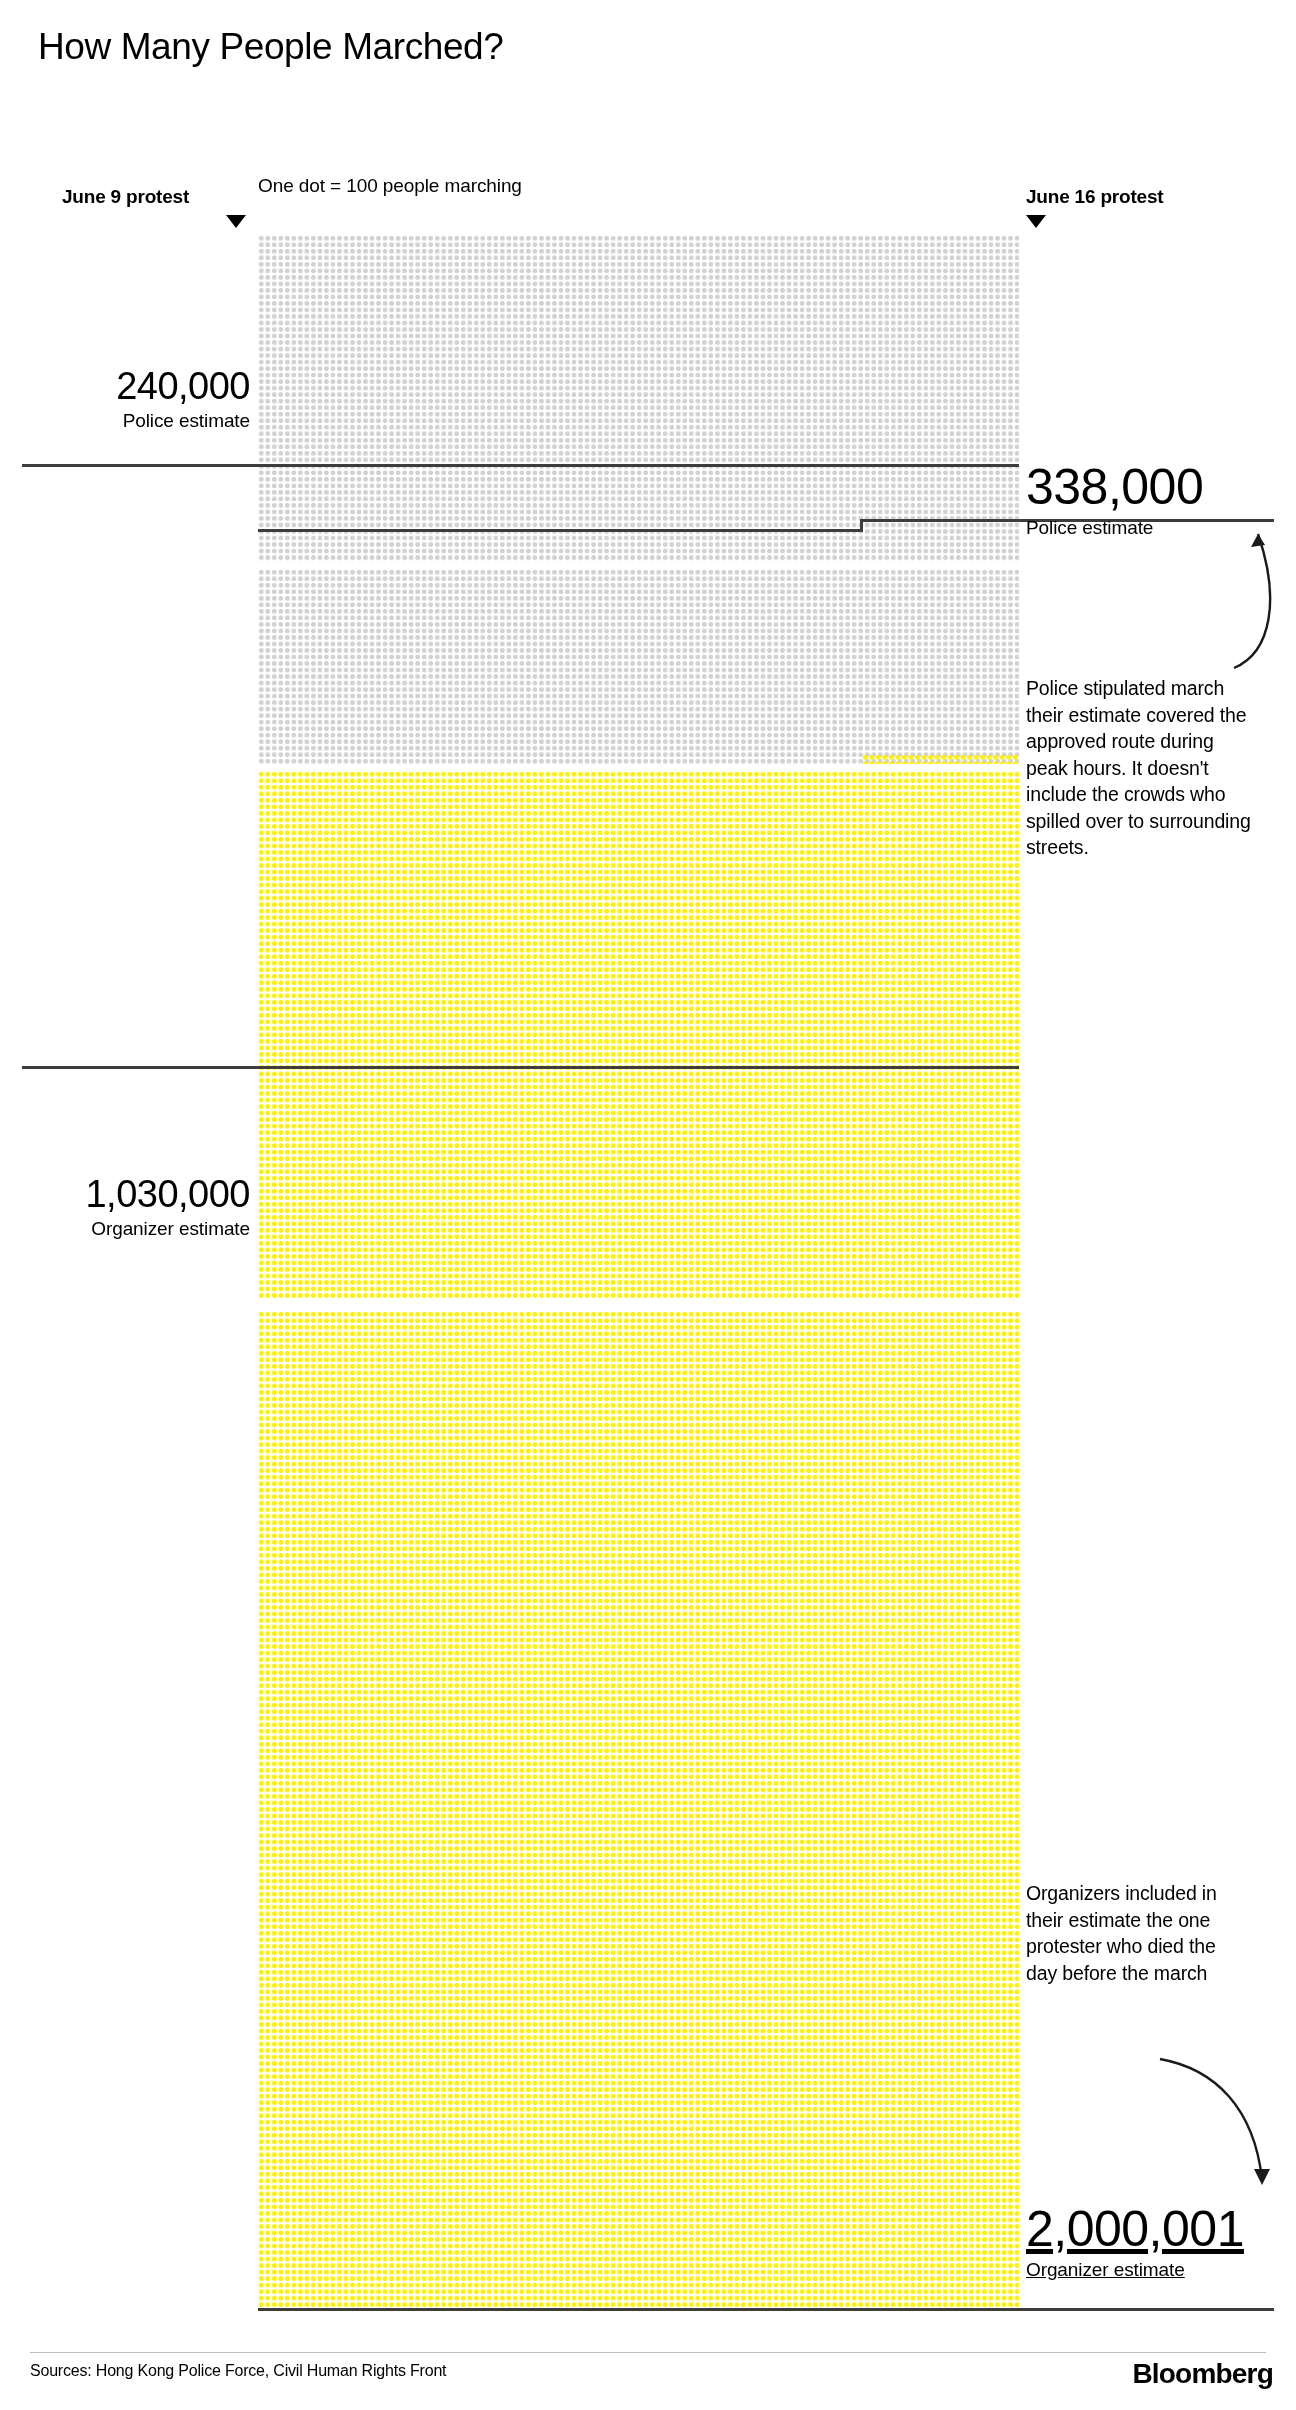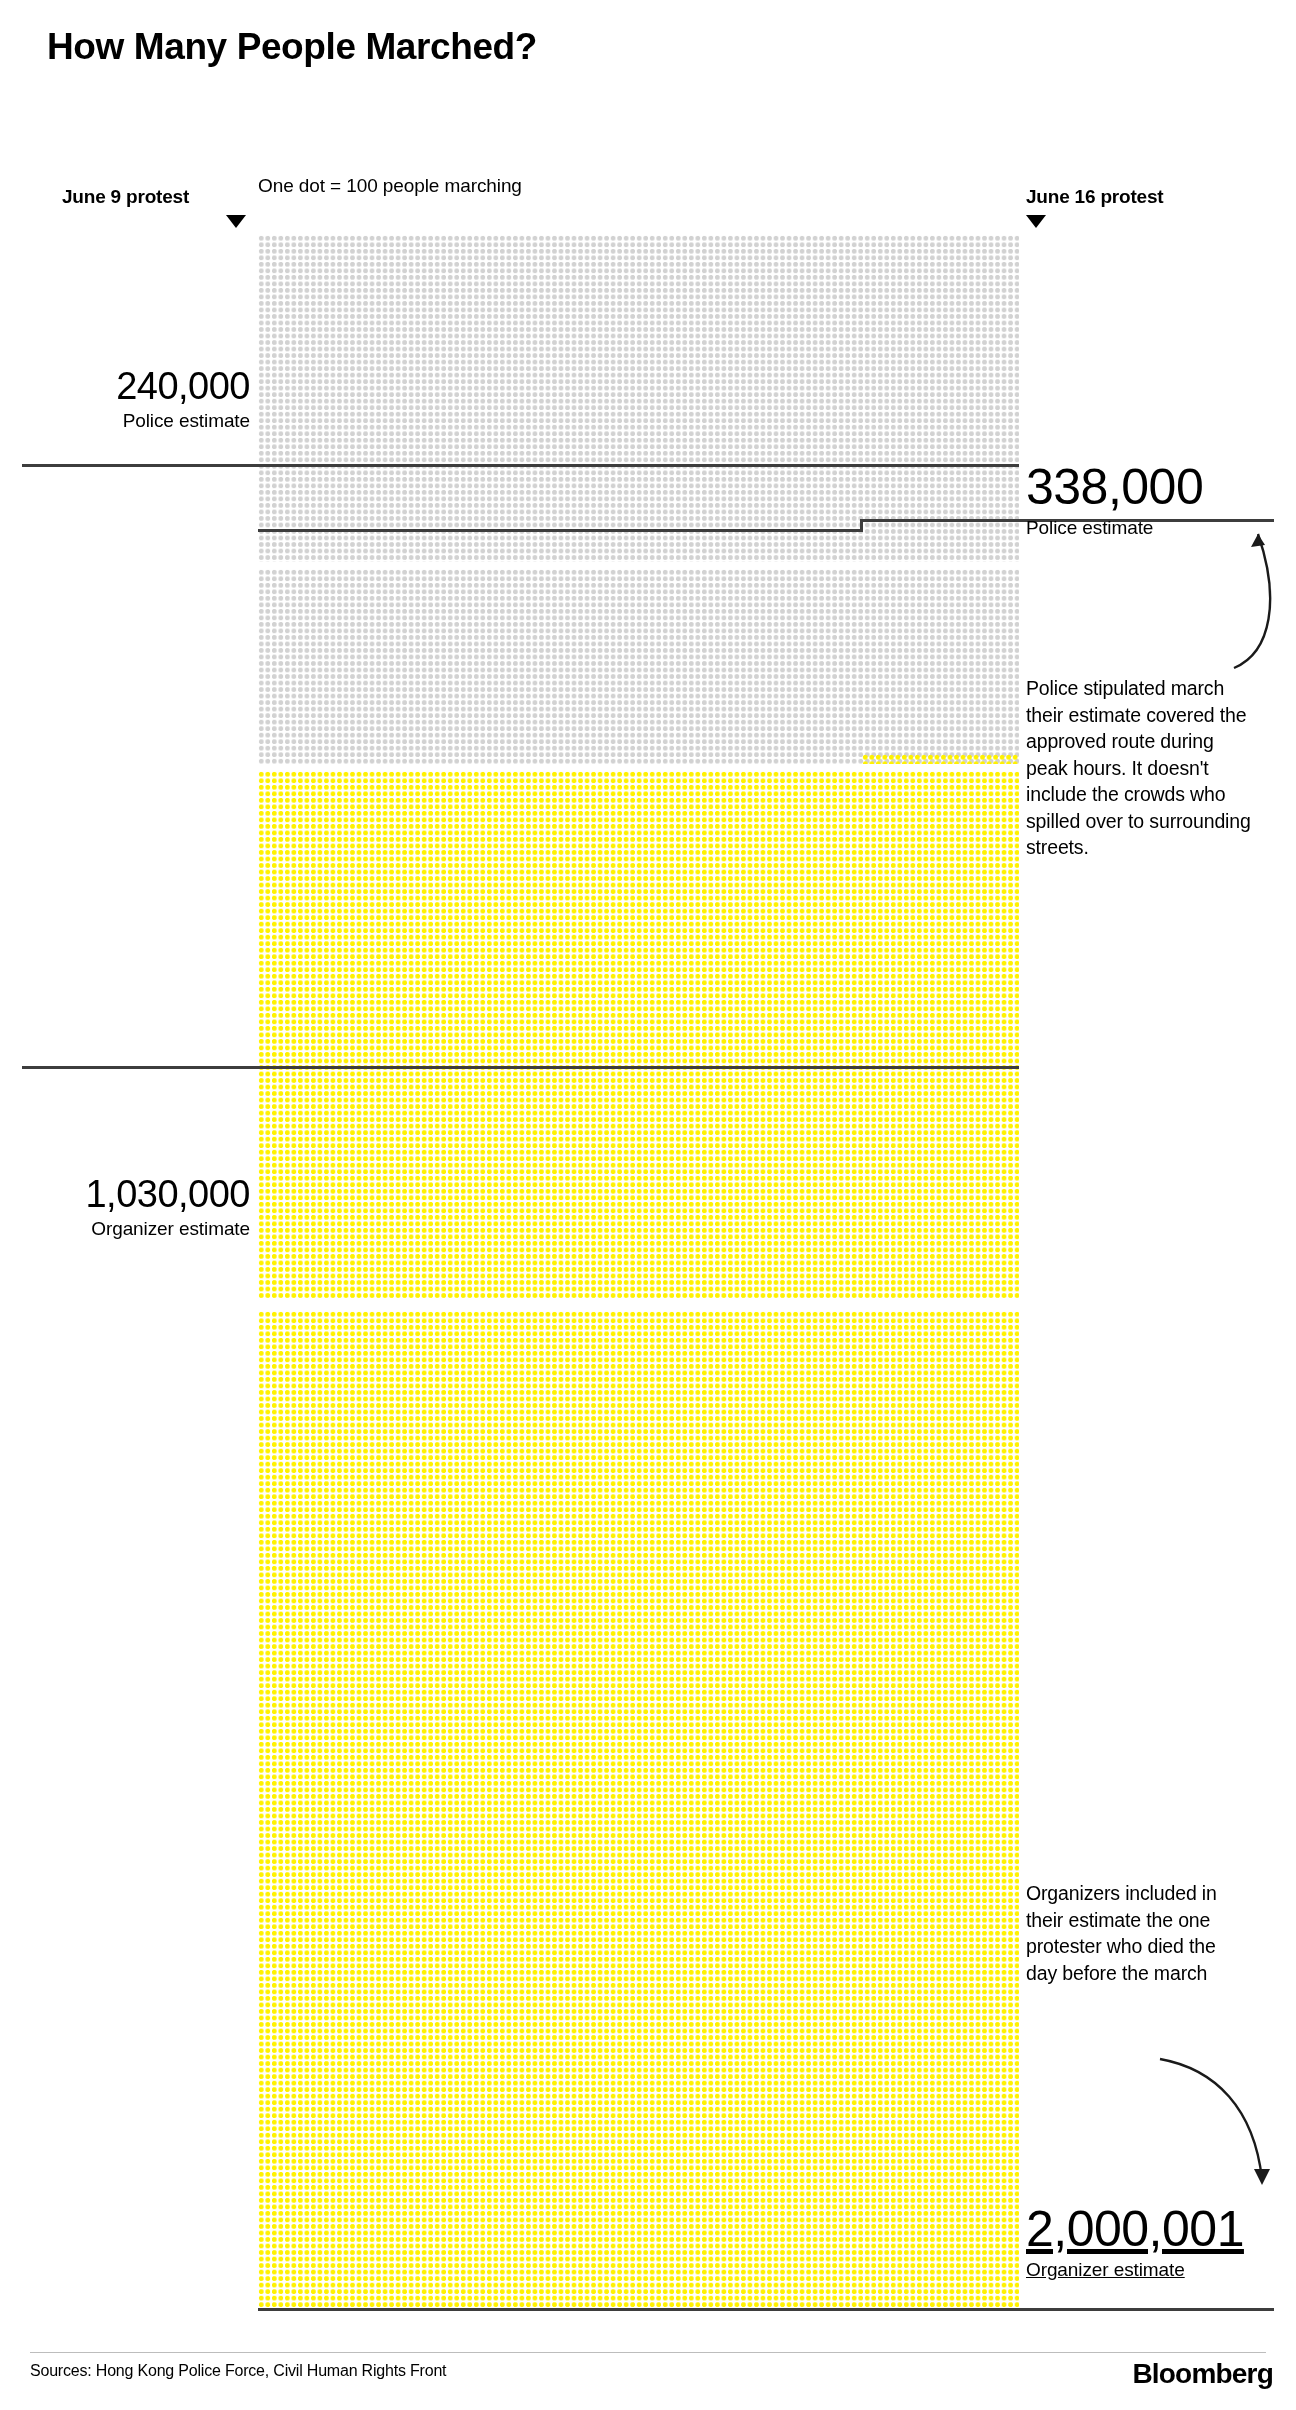--- a/index.html
+++ b/index.html
@@ -9,22 +9,22 @@
     font-family:"Liberation Sans", sans-serif;
     color:#000000;
     position:relative;
     overflow:hidden;
     -webkit-font-smoothing:antialiased;
   }
 
   
   #header{position:absolute;left:30px;top:28px;width:1240px;}
   #title{
-    font-size:37px;font-weight:bold;letter-spacing:-0.4px;line-height:1.05;
-    margin:0 0 10px 17px;
+    font-size:37px;font-weight:normal;letter-spacing:-0.4px;line-height:1.05;
+    margin:0 0 10px 8px;
   }
   #subtitle{
     font-size:26px;font-weight:normal;letter-spacing:-0.2px;line-height:1.15;
     margin:0;
   }
 
   
   #chart{
     position:absolute;
     left:258px;top:235px;

